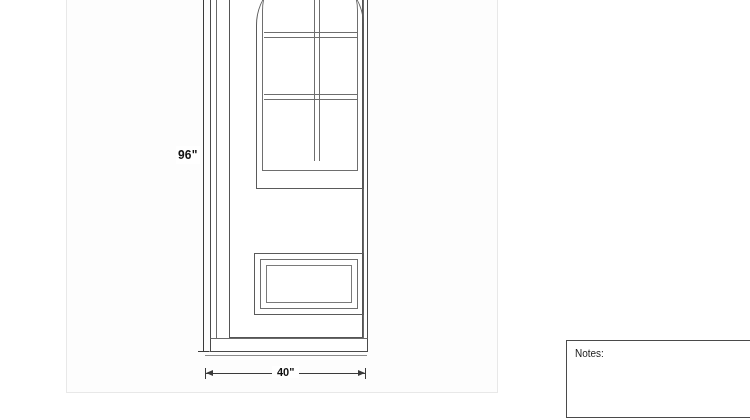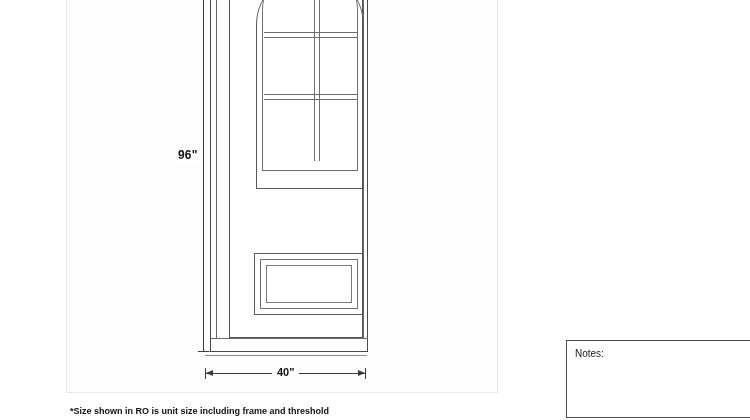--- a/index.html
+++ b/index.html
@@ -330,15 +330,14 @@
         </div>
       </div>
     </div>
     <div class="threshold"></div>
   </div>
 
   <div class="notes-box">
     <div class="notes-label">Notes:</div>
   </div>
 
-  <div class="footnote">*Size shown in RO is unit size including frame and threshold</div>
 
 </div>
 
 </body></html>

